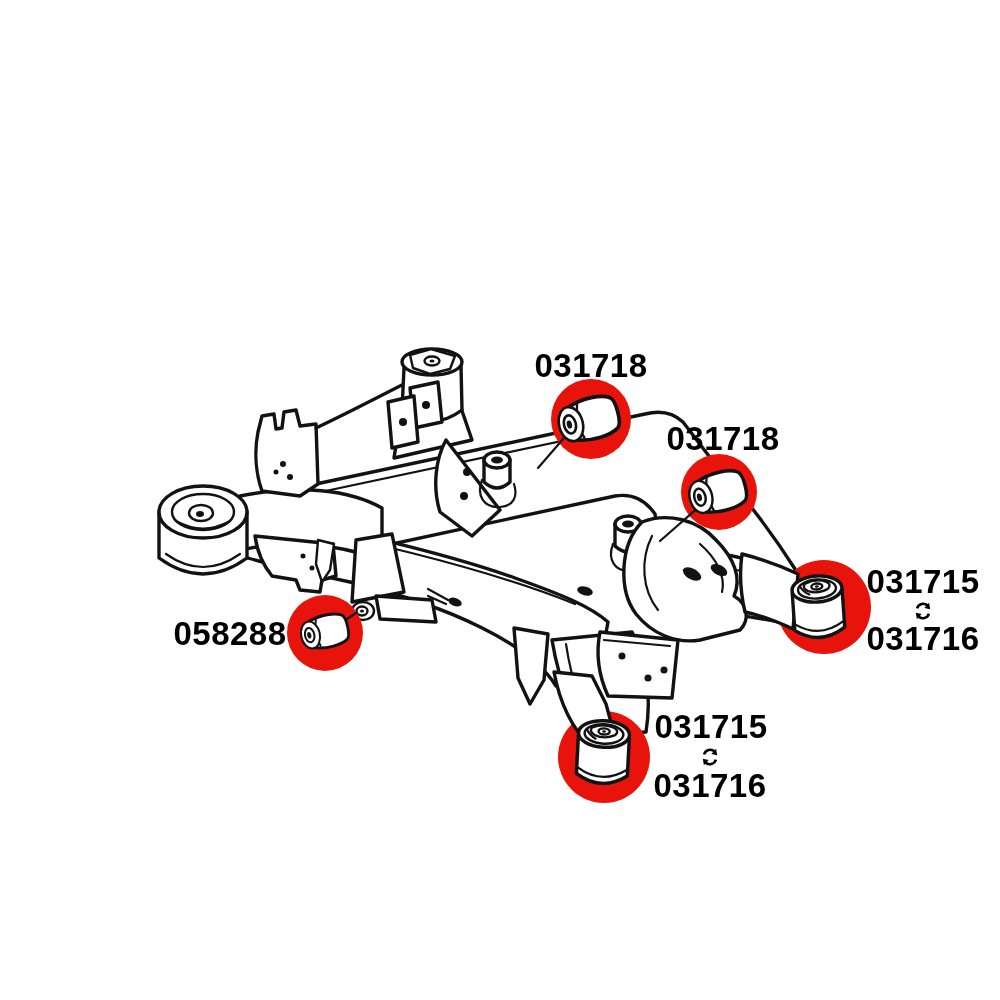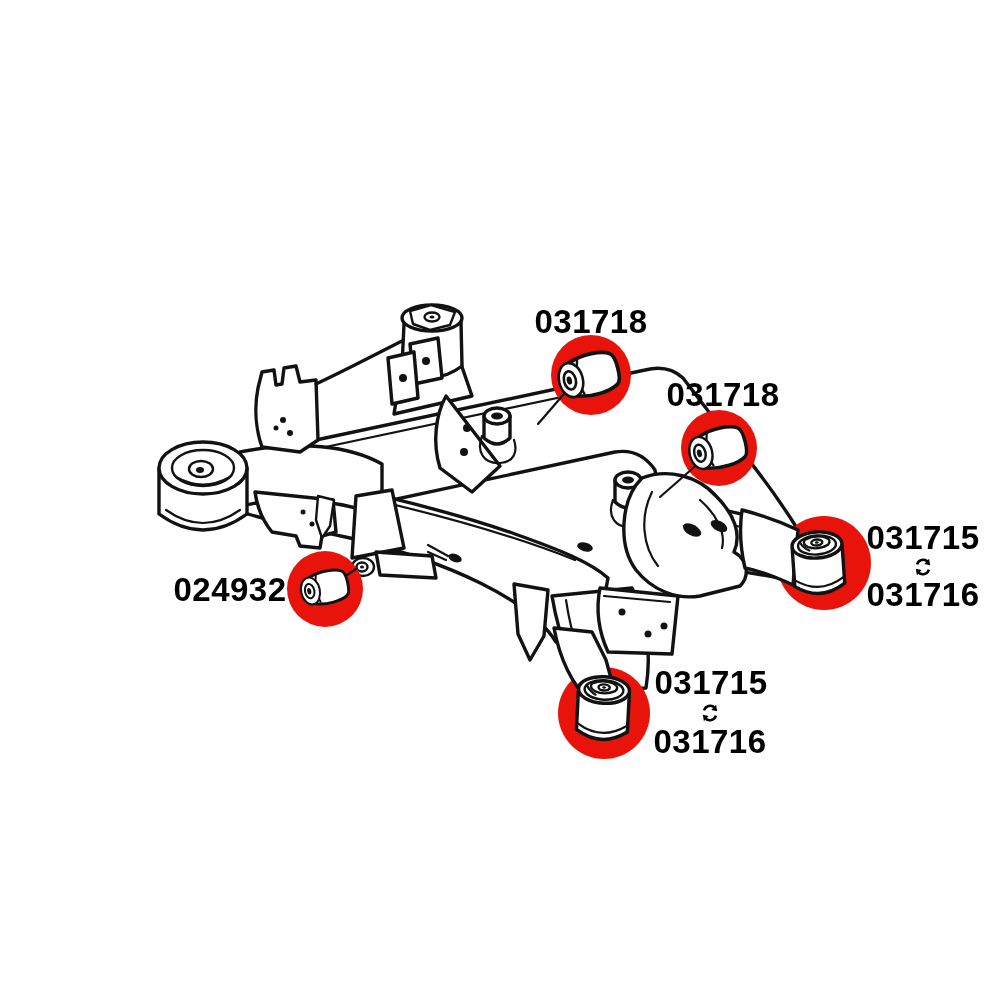--- a/index.html
+++ b/index.html
@@ -1,17 +1,17 @@
 <!DOCTYPE html>
 <html><head>
 <meta charset="utf-8">
 <style>
   html,body{margin:0;padding:0;background:#ffffff;}
   .stage{position:relative;width:1000px;height:840px;background:#ffffff;overflow:hidden;
-         font-family:"Liberation Sans", sans-serif;}
+         font-family:"Liberation Sans", sans-serif;margin-top:44px;}
   .stage svg.art{position:absolute;left:0;top:0;}
   .part-label{position:absolute;transform:translate(-50%,-50%);
       font-family:"Liberation Sans", sans-serif;font-weight:700;font-size:33px;
       color:#000;white-space:nowrap;letter-spacing:0.5px;}
   .swap-icon{position:absolute;transform:translate(-50%,-50%);}
   
   .o  {fill:#ffffff;stroke:#121212;stroke-width:3.4;stroke-linejoin:round;stroke-linecap:round;}
   .o2 {fill:#ffffff;stroke:#121212;stroke-width:2.4;stroke-linejoin:round;stroke-linecap:round;}
   .ln {fill:none;stroke:#121212;stroke-width:2.2;stroke-linecap:round;}
   .ln3{fill:none;stroke:#121212;stroke-width:3.2;stroke-linecap:round;}
@@ -200,21 +200,21 @@
 
 <div class="part-label" style="left:923px;top:538px">031715</div>
 <svg class="swap-icon" style="left:923px;top:567px" width="22" height="24" viewBox="0 0 26 26">
   <path d="M6,10 A7.5,7.5 0 0 1 18.6,6.8" fill="none" stroke="#000" stroke-width="3"></path>
   <polygon points="21.5,11 14.6,9.4 20.2,3.2" fill="#000"></polygon>
   <path d="M20,16 A7.5,7.5 0 0 1 7.4,19.2" fill="none" stroke="#000" stroke-width="3"></path>
   <polygon points="4.5,15 11.4,16.6 5.8,22.8" fill="#000"></polygon>
 </svg>
 <div class="part-label" style="left:923px;top:595px">031716</div>
 
-<div class="part-label" style="left:230px;top:590px">024932</div>
+<div class="part-label" style="left:230px;top:590px">058288</div>
 
 <div class="part-label" style="left:711px;top:683px">031715</div>
 <svg class="swap-icon" style="left:710px;top:713px" width="22" height="24" viewBox="0 0 26 26">
   <path d="M6,10 A7.5,7.5 0 0 1 18.6,6.8" fill="none" stroke="#000" stroke-width="3"></path>
   <polygon points="21.5,11 14.6,9.4 20.2,3.2" fill="#000"></polygon>
   <path d="M20,16 A7.5,7.5 0 0 1 7.4,19.2" fill="none" stroke="#000" stroke-width="3"></path>
   <polygon points="4.5,15 11.4,16.6 5.8,22.8" fill="#000"></polygon>
 </svg>
 <div class="part-label" style="left:710px;top:742px">031716</div>
 

